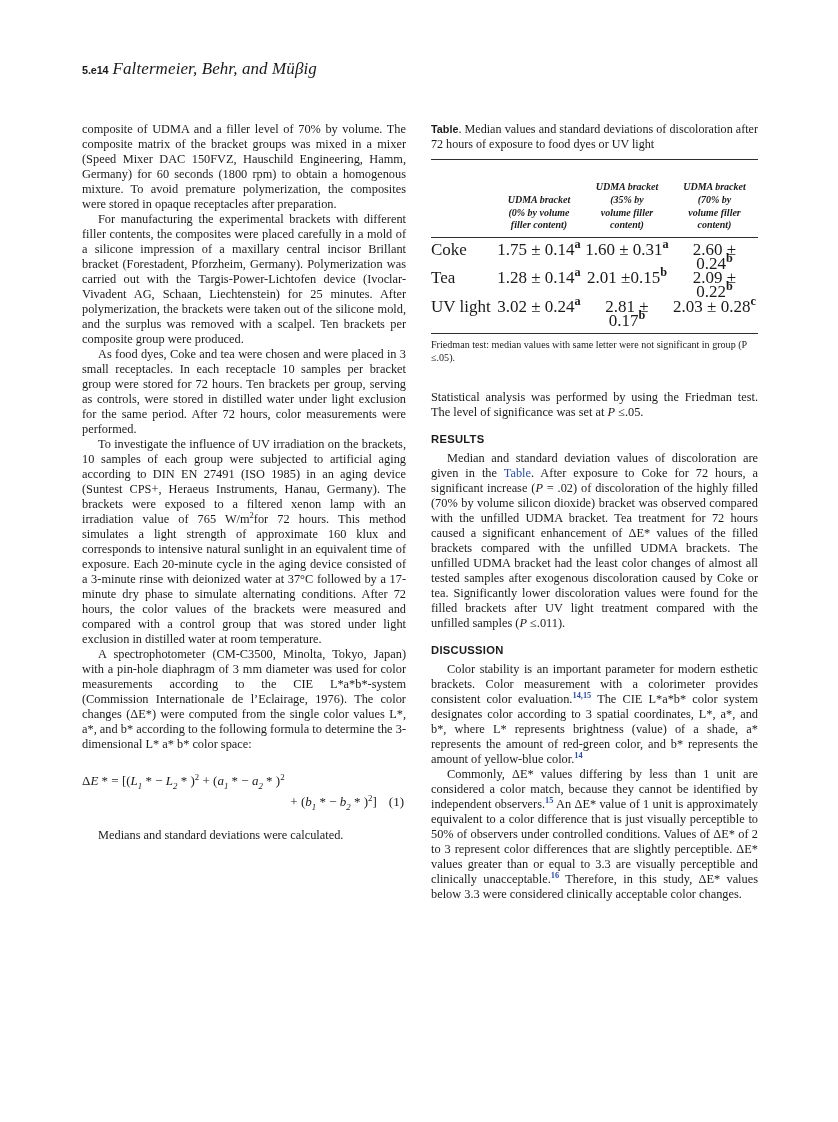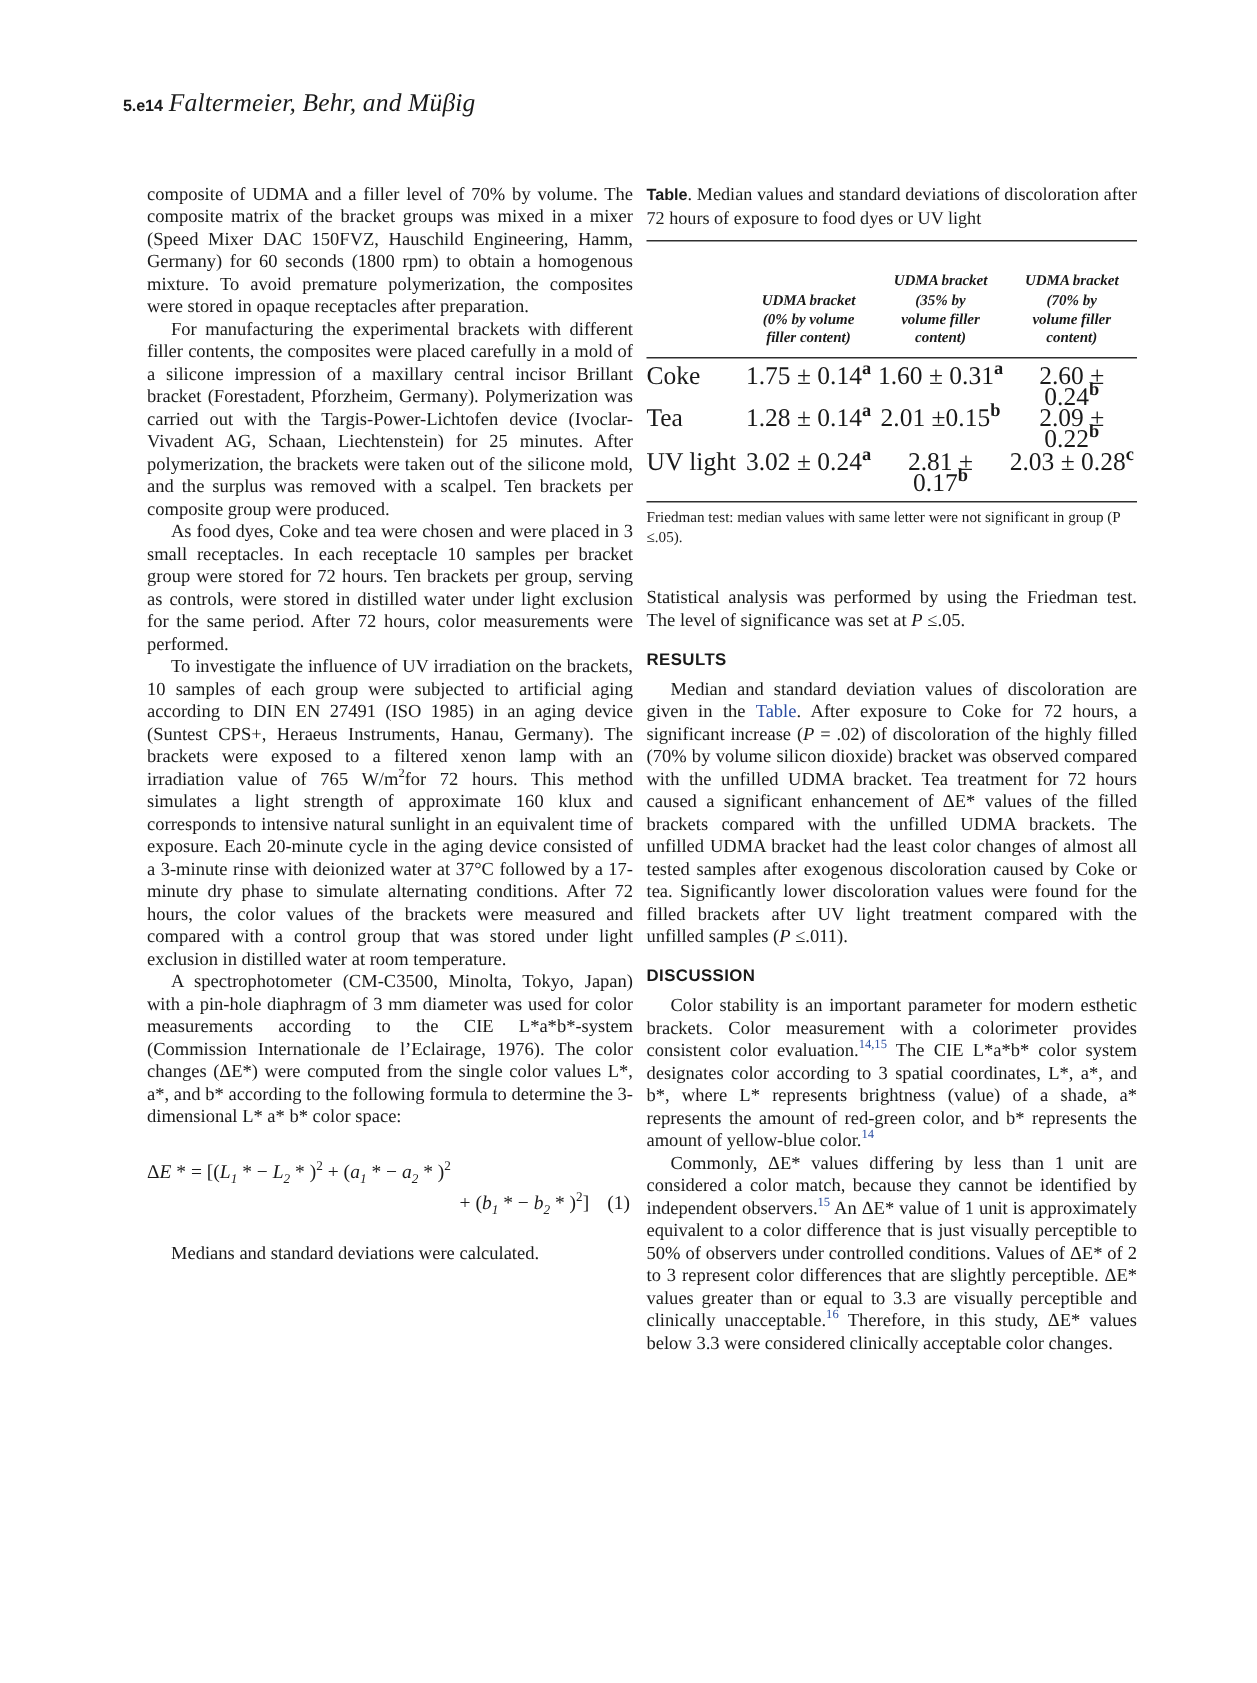--- a/index.html
+++ b/index.html
@@ -66,21 +66,21 @@
   .col {
     position: absolute;
     top: 122px;
     width: 324px;
     font-size: 12.35px;
     line-height: 15.0px;
     text-align: justify;
     text-justify: inter-word;
     hyphens: manual;
   }
-  .col-left  { left: 98px; }
+  .col-left  { left: 82px; }
   .col-right { left: 431px; width: 327px; top: 122px; }
 
   p {
     margin: 0;
     text-indent: 0;
   }
   p.ind { text-indent: 16px; }
 
   .sec-head {
     font-family: "Liberation Sans", "DejaVu Sans", sans-serif;
@@ -93,20 +93,21 @@
   }
 
   .link {
     color: #2b4ea2;
   }
   sup.ref {
     color: #2b4ea2;
     font-size: 0.68em;
     vertical-align: super;
     line-height: 0;
+    font-weight: bold;
   }
   sup.plain {
     font-size: 0.68em;
     vertical-align: super;
     line-height: 0;
   }
 
   
   .equation {
     margin-top: 18px;

